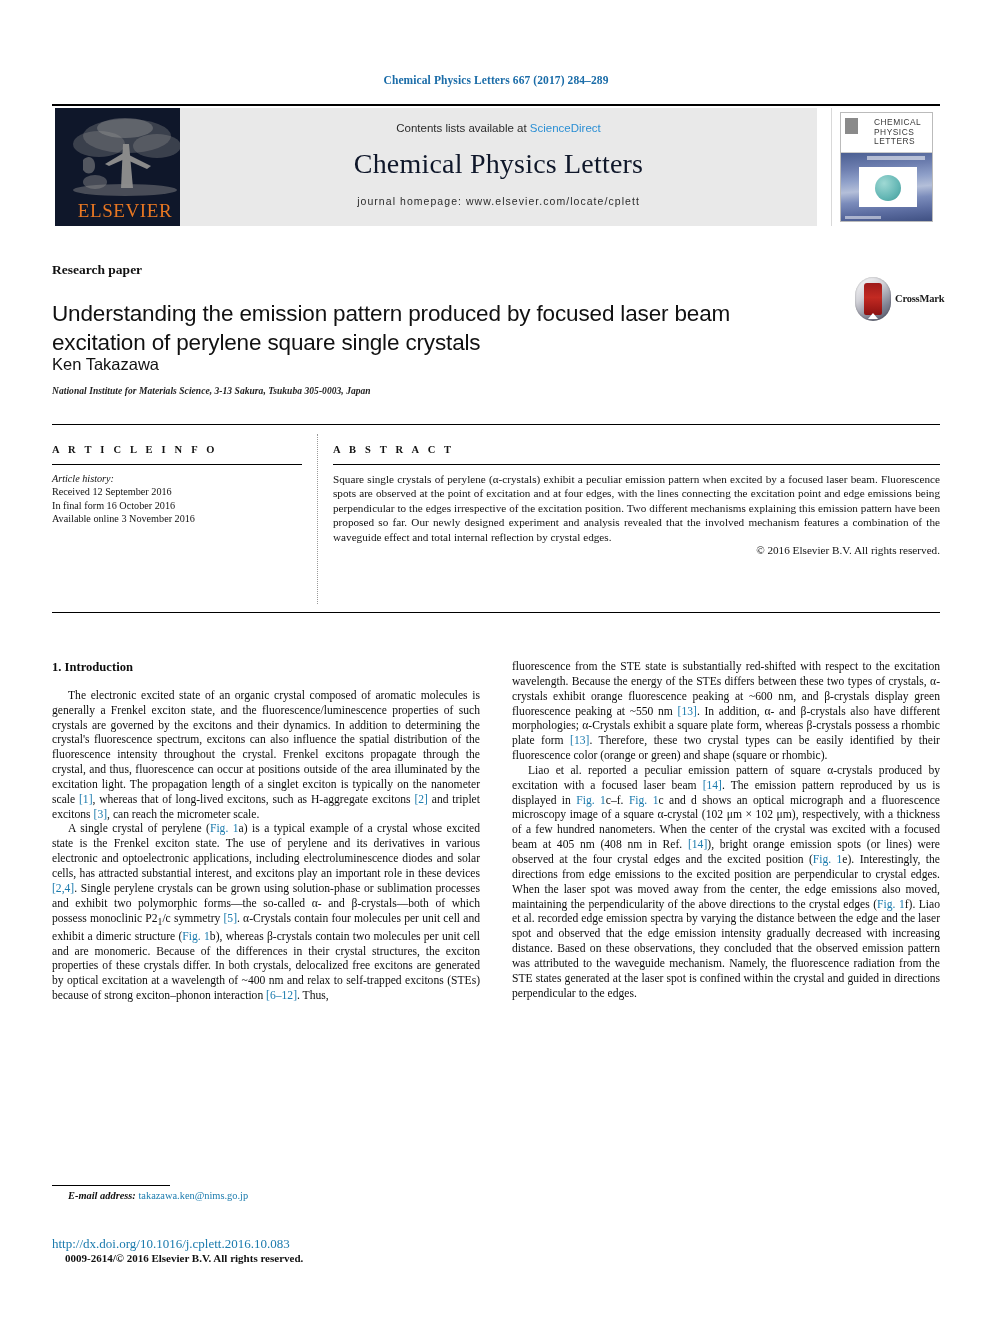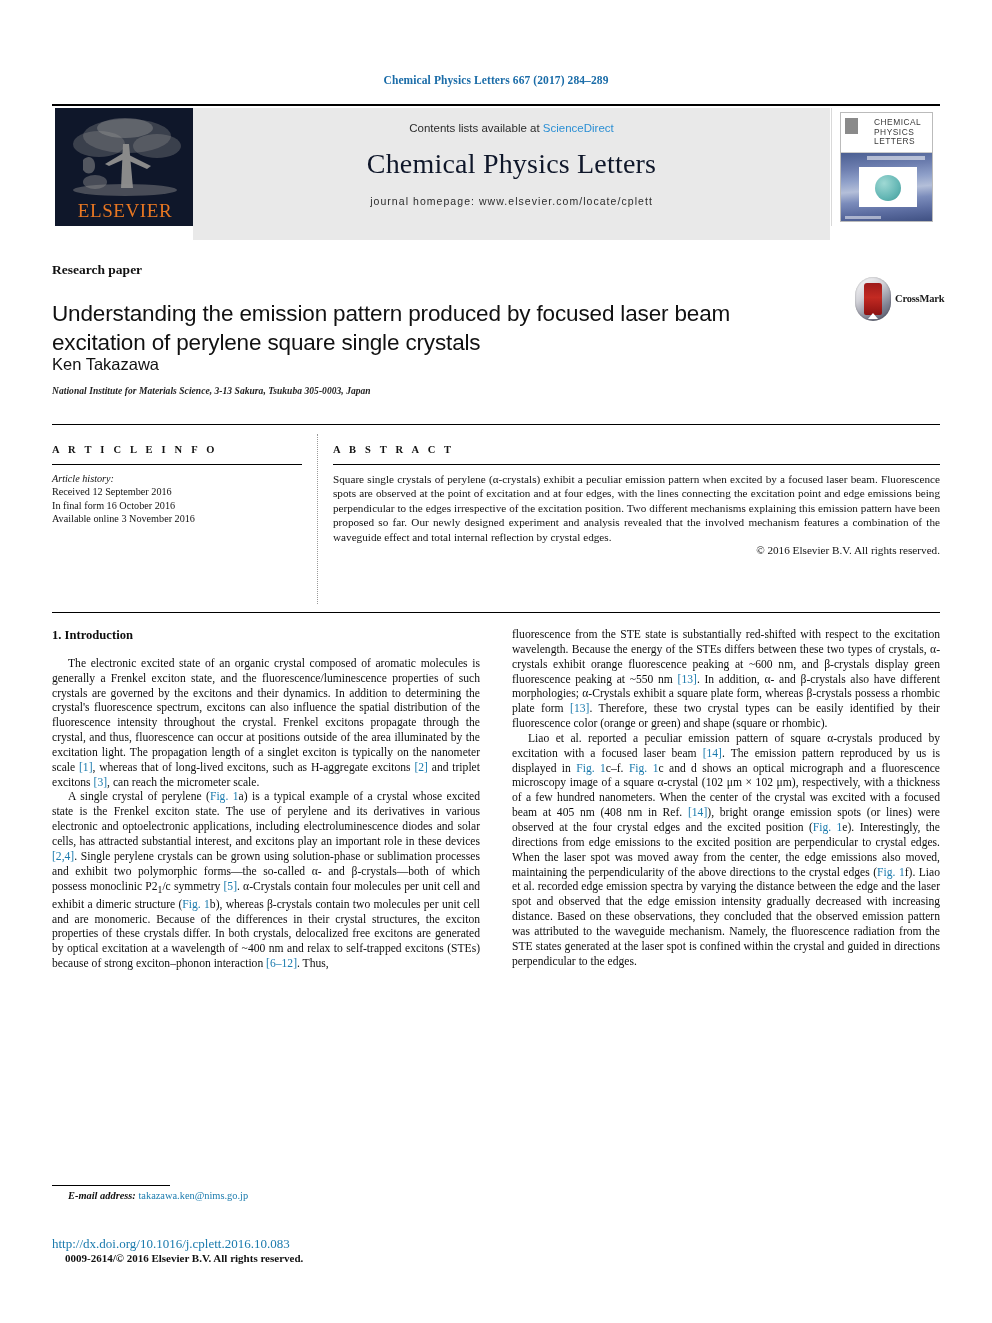--- a/index.html
+++ b/index.html
@@ -45,22 +45,22 @@
   }
   .banner-logo {
     position: absolute;
     left: 3px; top: 4px;
     width: 140px; height: 118px;
     border-right: 1px solid #c2410c;
     background: #0f172a;
   }
   .banner-center {
     position: absolute;
-    left: 141px; top: 4px;
-    width: 637px; height: 132px;
+    left: 128px; top: 4px;
+    width: 637px; height: 118px;
     background: #e9e9e9;
     text-align: center;
   }
   .contents-line {
     margin-top: 14px;
     font-family: "Liberation Sans", sans-serif;
     font-size: 11.5px;
     color: #2b2b2b;
   }
   .contents-line .sd {
@@ -292,21 +292,21 @@
   .abs-copy {
     text-align: right;
     font-family: "Liberation Serif", serif;
     font-size: 11.2px;
     color: #111;
   }
 
   
   .col {
     position: absolute;
-    top: 628px;
+    top: 660px;
     width: 428px;
     font-family: "Liberation Serif", serif;
     font-size: 11.6px;
     line-height: 14.85px;
     text-align: justify;
     color: #0d0d0d;
     hyphens: manual;
   }
   .col-left  { left: 52px; }
   .col-right { left: 512px; }

